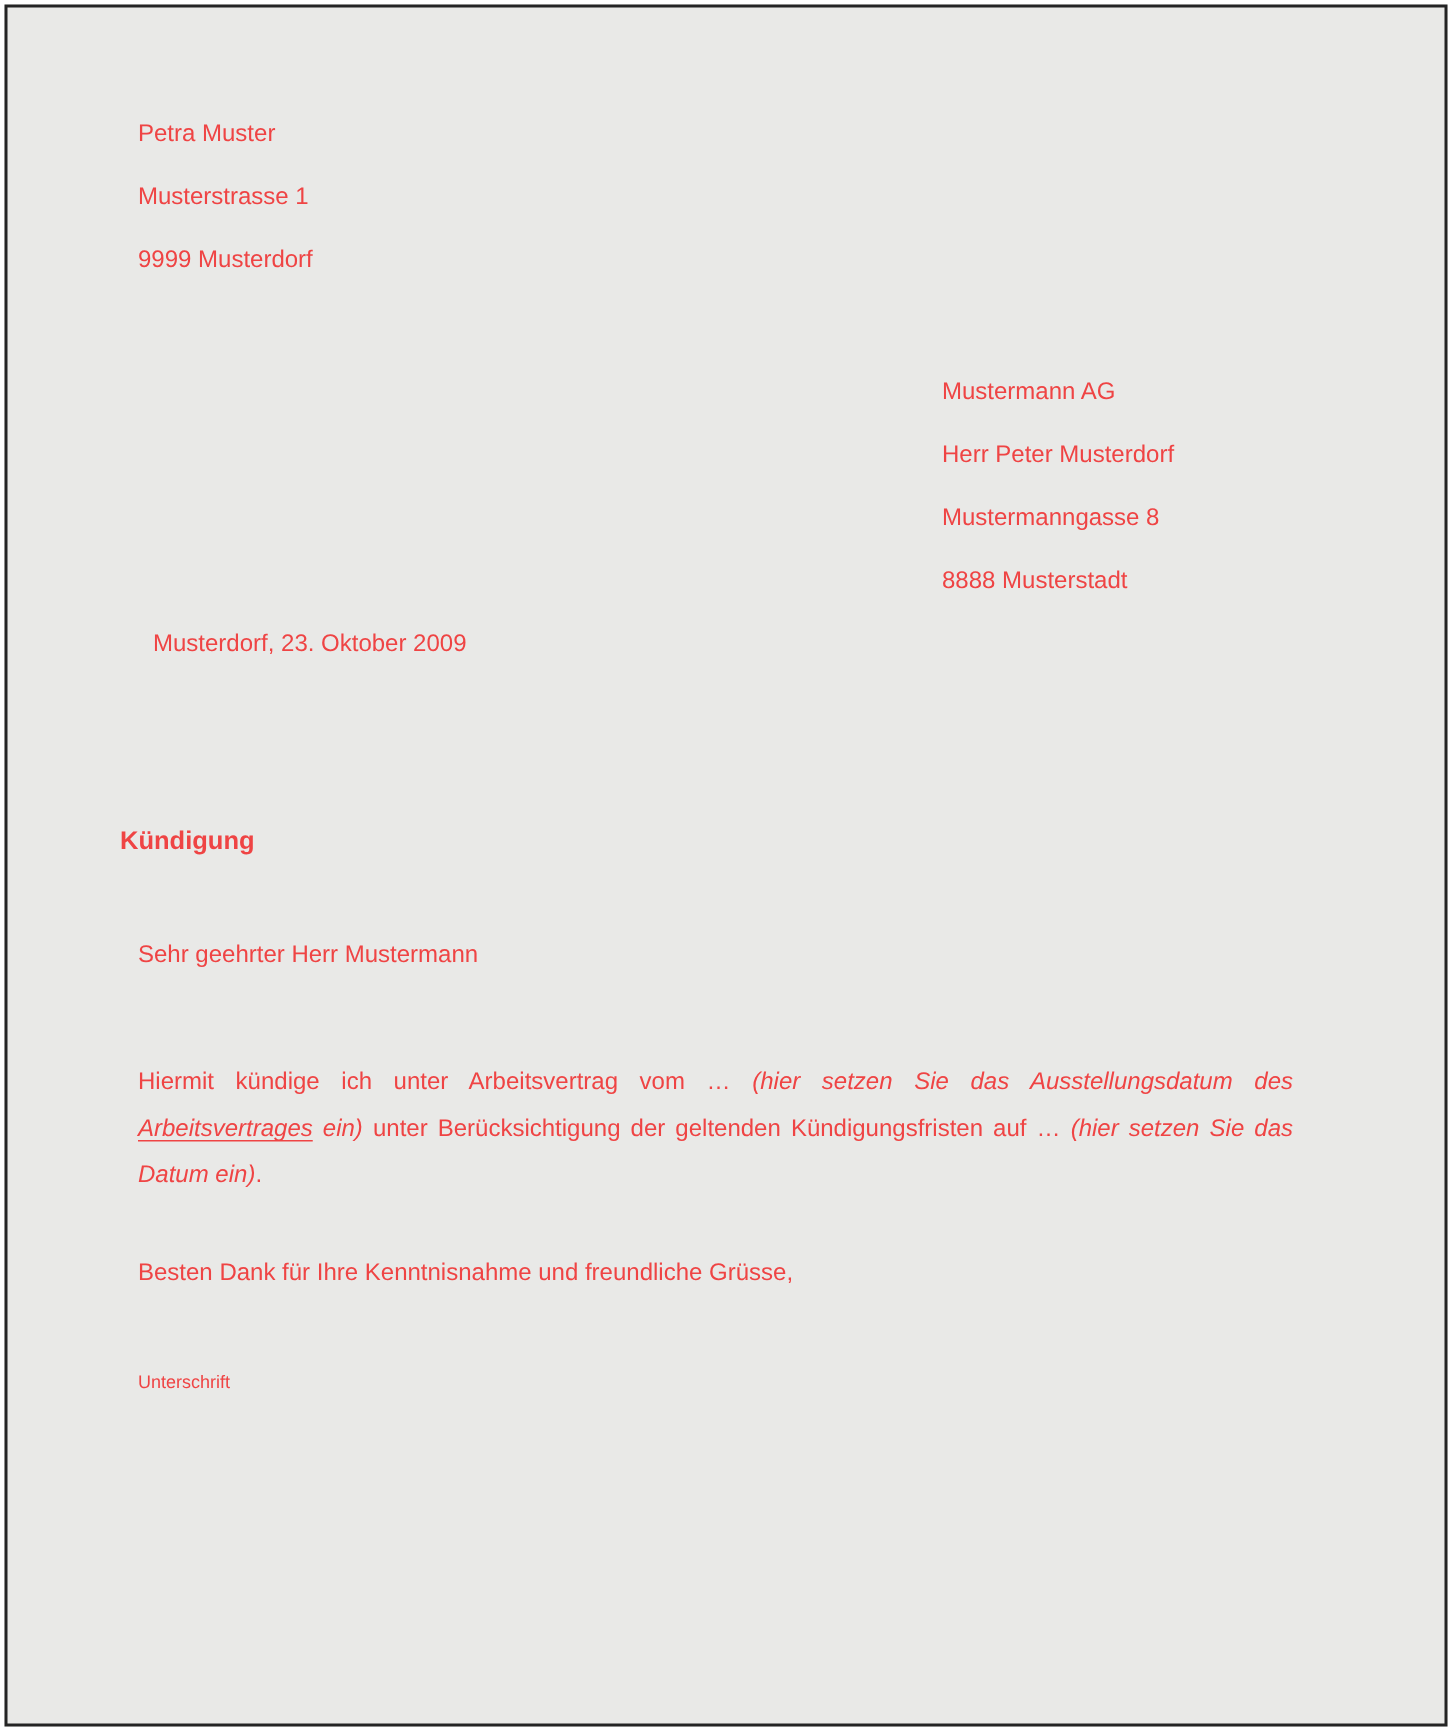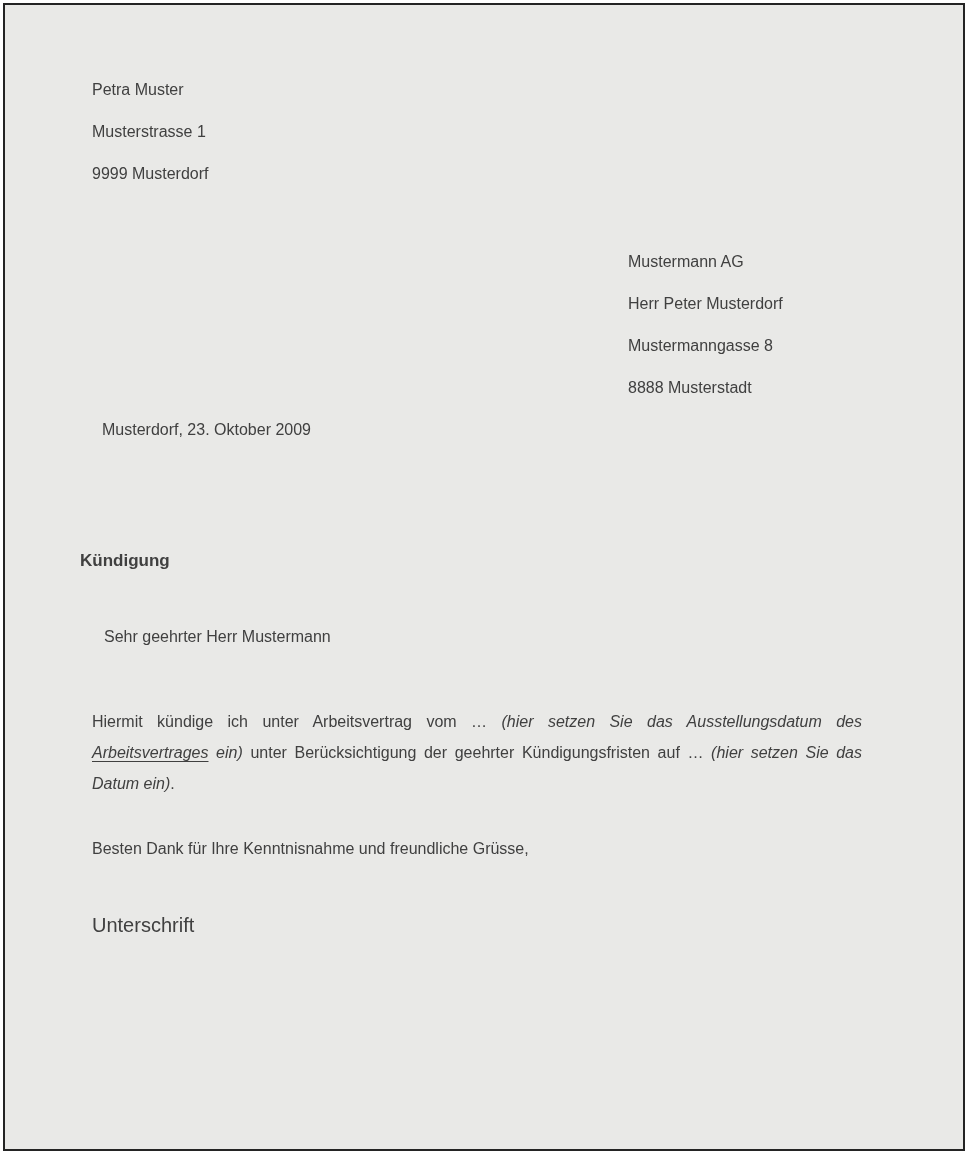--- a/index.html
+++ b/index.html
@@ -6,21 +6,21 @@
     margin: 0;
     padding: 0;
     background: #ffffff;
   }
   .canvas {
     position: relative;
     width: 968px;
     height: 1154px;
     background: #ffffff;
     font-family: "Liberation Sans", sans-serif;
-    color: #404040;
+    color: #ef4444;
   }
   .sheet {
     position: absolute;
     left: 3px;
     top: 3px;
     right: 3px;
     bottom: 3px;
     background: #e9e9e7;
     border: 2px solid #242424;
     box-sizing: border-box;
@@ -39,37 +39,36 @@
     margin-left: 10px;
   }
   .subject-line {
     left: 80px; top: 551px;
     font-size: 17px;
     font-weight: bold;
   }
   .salutation-line {
     left: 92px; top: 628px;
     font-size: 16px;
-    margin-left: 12px;
   }
   .body-paragraph {
     left: 92px; top: 690px;
     width: 770px;
     font-size: 16px;
     line-height: 31px;
     text-align: justify;
   }
   .closing-line {
     left: 92px; top: 828px;
     font-size: 16px;
     margin-top: 12px;
   }
   .signature-line {
     left: 92px; top: 914px;
-    font-size: 20px;
+    font-size: 12px;
   }
   .it { font-style: italic; }
   .it-u { font-style: italic; text-decoration: underline; text-underline-offset: 3px; }
 </style>
 </head>
 <body>
 
 <div class="canvas">
   <div class="sheet"></div>
 
@@ -85,18 +84,18 @@
     <div>Mustermanngasse 8</div>
     <div>8888 Musterstadt</div>
   </div>
 
   <div class="abs date-line">Musterdorf, 23. Oktober 2009</div>
 
   <div class="abs subject-line">Kündigung</div>
 
   <div class="abs salutation-line">Sehr geehrter Herr Mustermann</div>
 
-  <p class="abs body-paragraph"><span>Hiermit kündige ich unter Arbeitsvertrag vom … </span><span class="it">(hier setzen Sie das Ausstellungsdatum des </span><span class="it-u">Arbeitsvertrages</span><span class="it"> ein)</span><span> unter Berücksichtigung der geehrter Kündigungsfristen auf … </span><span class="it">(hier setzen Sie das Datum ein)</span><span>.</span></p>
+  <p class="abs body-paragraph"><span>Hiermit kündige ich unter Arbeitsvertrag vom … </span><span class="it">(hier setzen Sie das Ausstellungsdatum des </span><span class="it-u">Arbeitsvertrages</span><span class="it"> ein)</span><span> unter Berücksichtigung der geltenden Kündigungsfristen auf … </span><span class="it">(hier setzen Sie das Datum ein)</span><span>.</span></p>
 
   <div class="abs closing-line">Besten Dank für Ihre Kenntnisnahme und freundliche Grüsse,</div>
 
   <div class="abs signature-line">Unterschrift</div>
 </div>
 
 </body></html>

